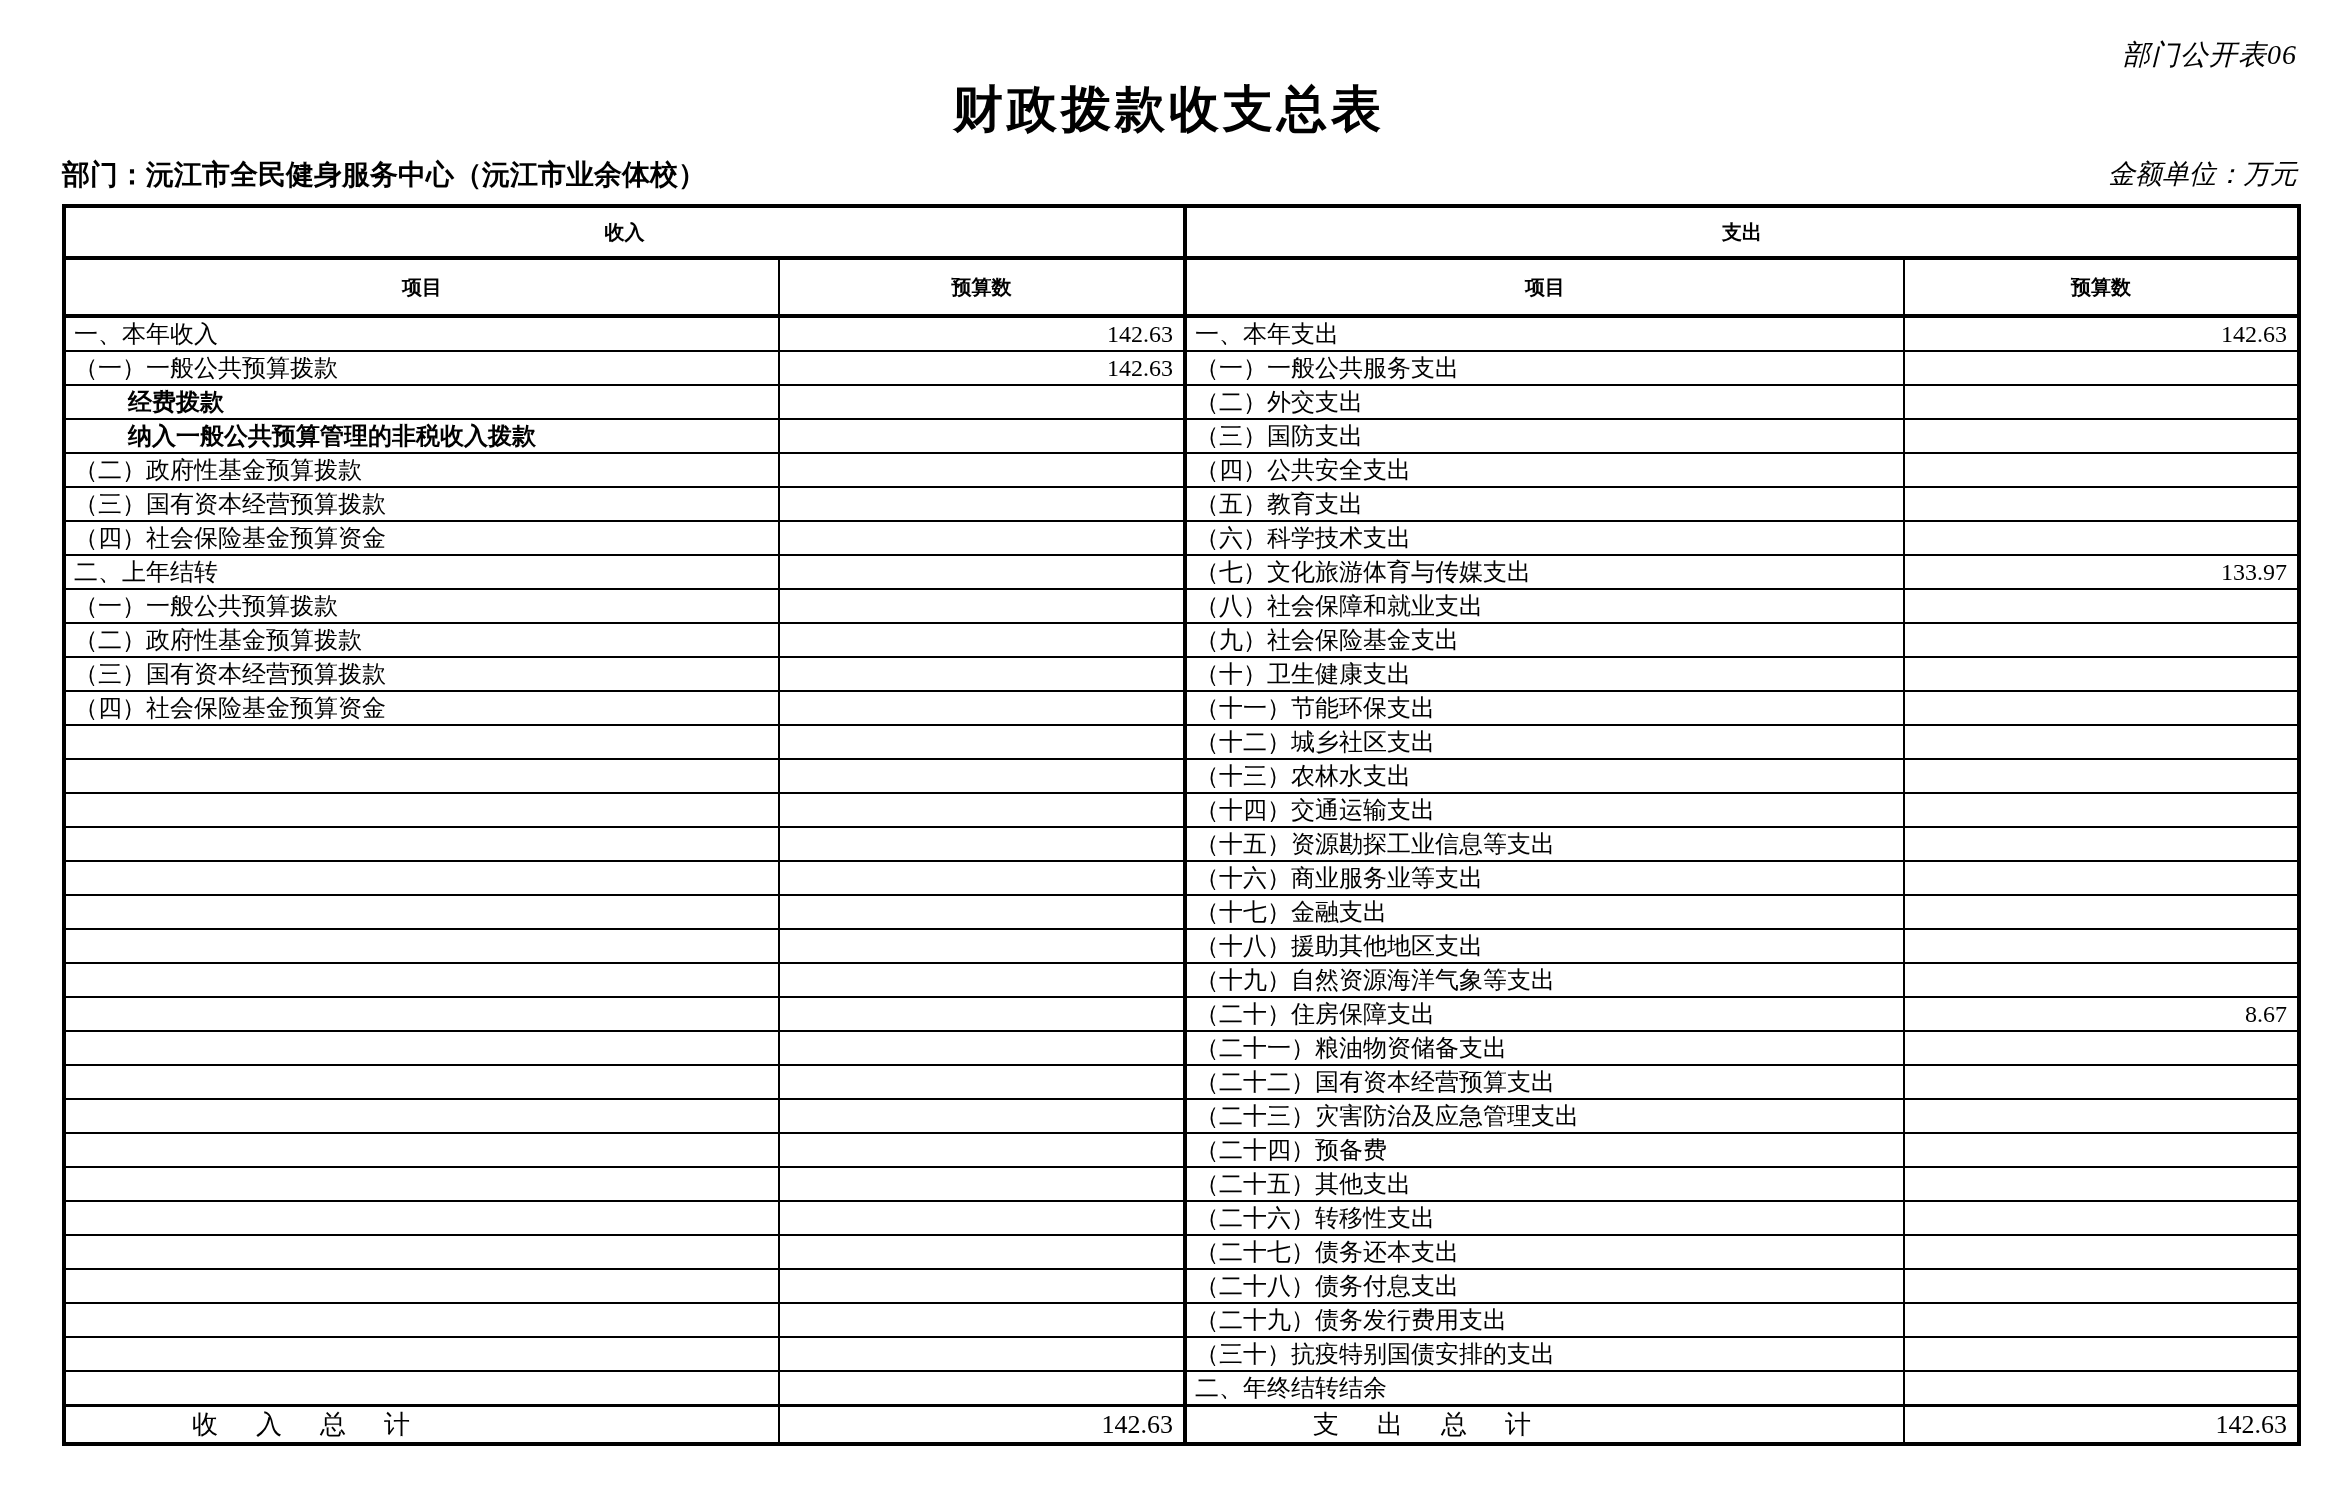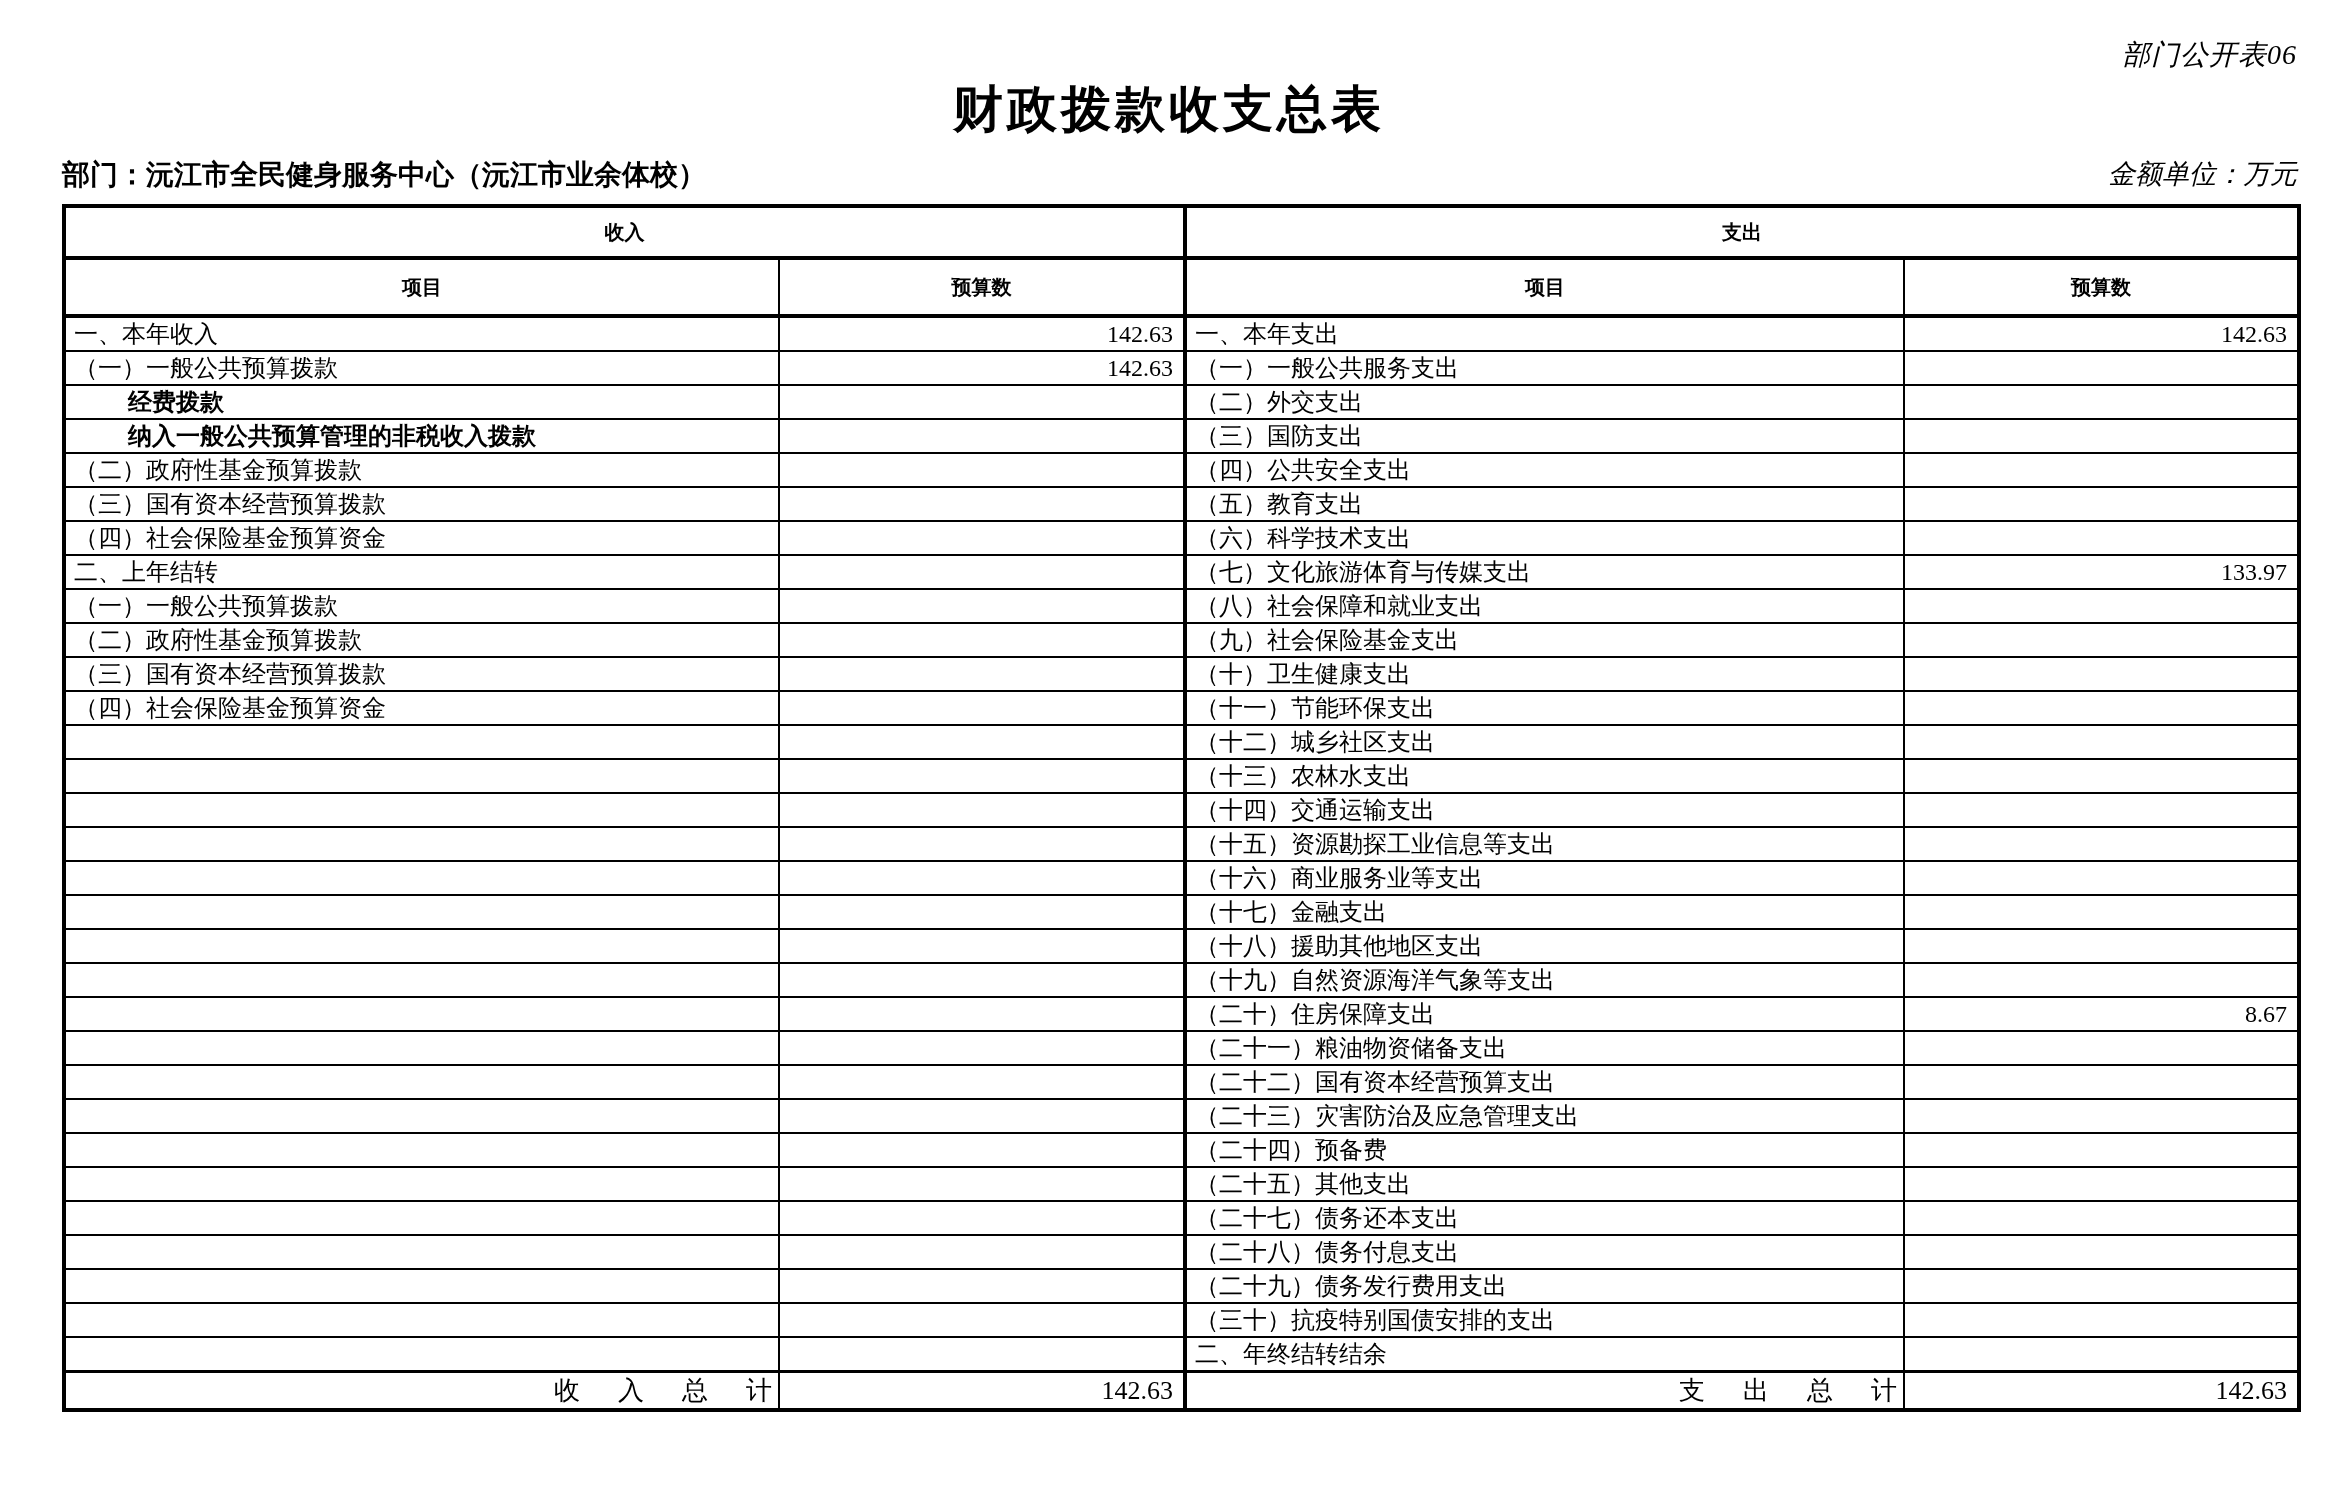--- a/index.html
+++ b/index.html
@@ -67,21 +67,21 @@
   td.item { text-align: left; padding-left: 8px; }
   td.item.indent { padding-left: 62px; font-weight: bold; }
   td.val { text-align: right; padding-right: 10px; }
   .bL { border-left: 4px solid #000; }
   tbody.total-body td {
     border-top: 3px solid #000;
     height: 36px;
     font-size: 26px;
   }
   td.total-label {
-    text-align: right;
+    text-align: left;
     padding-left: 126px;
     letter-spacing: 6px;
     font-family: Liberation Mono, monospace;
   }
 </style>
 </head>
 <body>
 
 <div class="doc-label">部门公开表06</div>
 
@@ -264,20 +264,26 @@
       </tr>
       <tr>
         <td class="item"></td>
         <td class="val"></td>
         <td class="item bL">（二十五）其他支出</td>
         <td class="val"></td>
       </tr>
       <tr>
         <td class="item"></td>
         <td class="val"></td>
+        <td class="item bL">（二十六）转移性支出</td>
+        <td class="val"></td>
+      </tr>
+      <tr>
+        <td class="item"></td>
+        <td class="val"></td>
         <td class="item bL">（二十七）债务还本支出</td>
         <td class="val"></td>
       </tr>
       <tr>
         <td class="item"></td>
         <td class="val"></td>
         <td class="item bL">（二十八）债务付息支出</td>
         <td class="val"></td>
       </tr>
       <tr>

